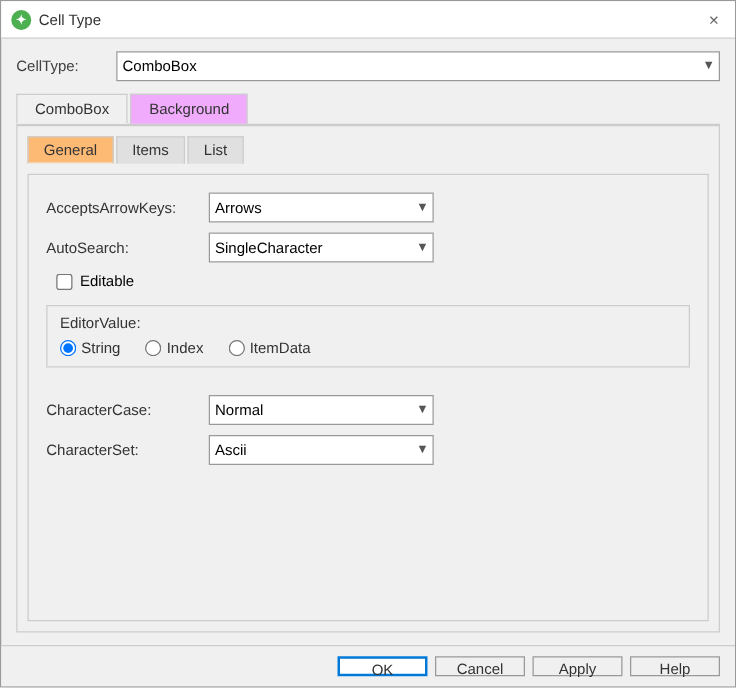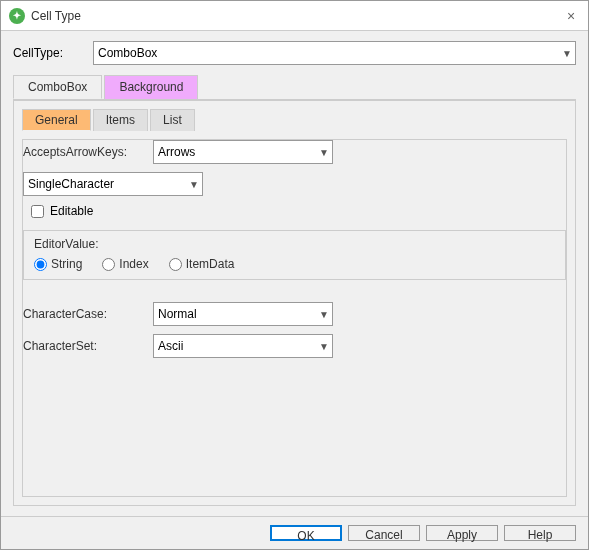--- a/index.html
+++ b/index.html
@@ -70,21 +70,21 @@
       flex-direction: column;
     }
     .celltype-row {
       display: flex;
       align-items: center;
       margin-bottom: 10px;
     }
     .celltype-label {
       width: 80px;
       font-size: 12px;
-      color: #000000;
+      color: #404040;
     }
     .select-wrapper {
       position: relative;
       flex: 1;
     }
     .select-wrapper select {
       width: 100%;
       height: 24px;
       font-size: 12px;
       background: #fff;
@@ -146,21 +146,21 @@
       margin-right: 2px;
       color: #333;
     }
     .tab-inner.active {
       background: #fdba74;
       border-bottom: 1px solid #f0f0f0;
     }
     .tab-content-inner {
       border: 1px solid #ccc;
       background: #f0f0f0;
-      padding: 0;
+      padding: 14px;
       flex: 1;
       display: flex;
       flex-direction: column;
       gap: 8px;
     }
     .form-row {
       display: flex;
       align-items: center;
     }
     .form-label {
@@ -287,20 +287,21 @@
             <select>
               <option>Arrows</option>
               <option>None</option>
               <option>Both</option>
             </select>
             <span class="select-arrow">▼</span>
           </div>
         </div>
 
         <div class="form-row">
+          <span class="form-label">AutoSearch:</span>
           <div class="select-wrapper-small">
             <select>
               <option>SingleCharacter</option>
               <option>None</option>
               <option>MultiCharacter</option>
             </select>
             <span class="select-arrow">▼</span>
           </div>
         </div>
 

